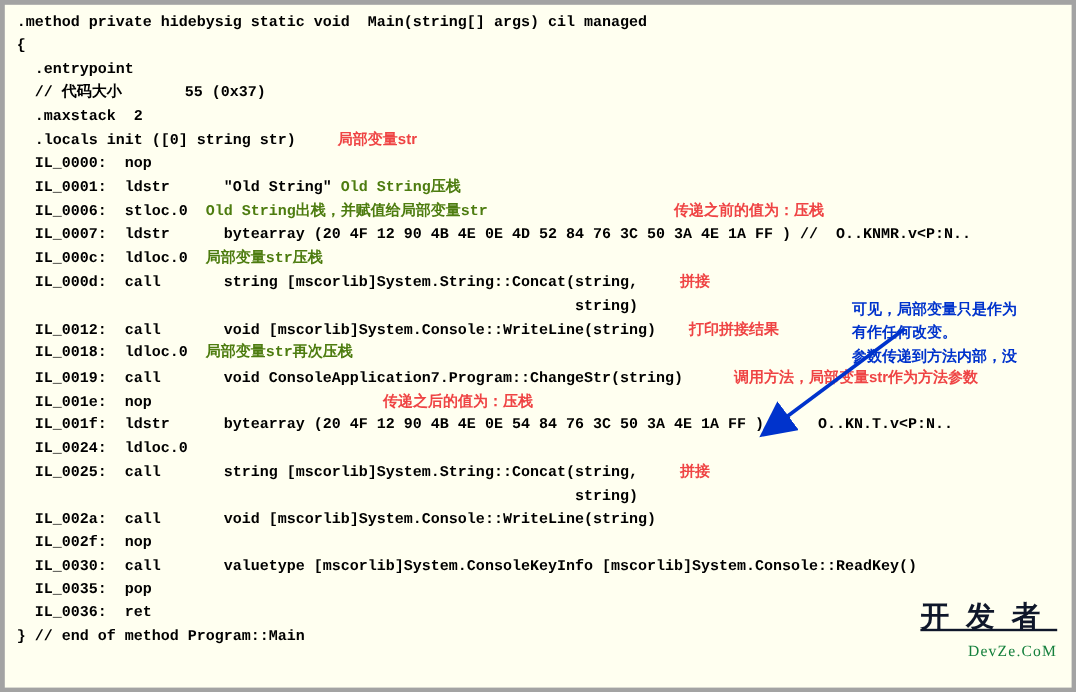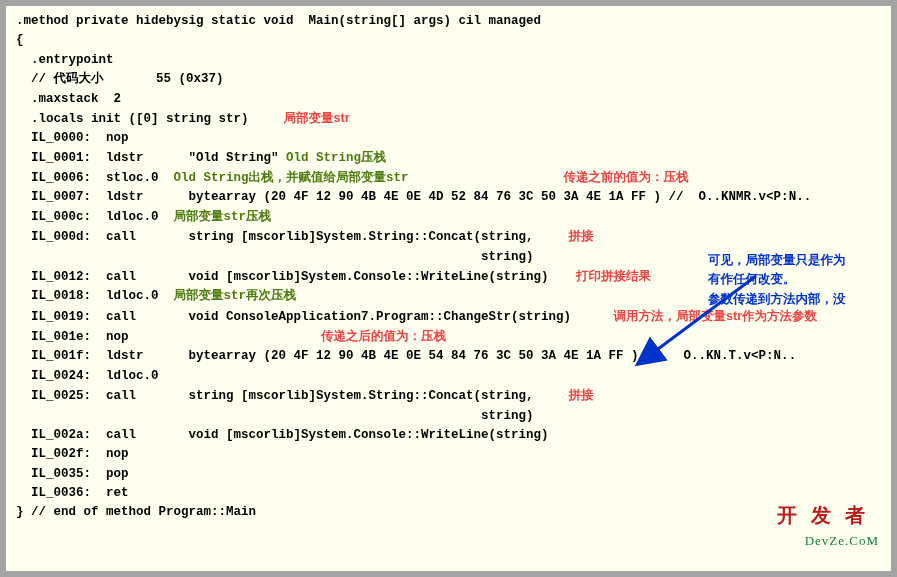--- a/index.html
+++ b/index.html
@@ -8,21 +8,21 @@
   font-family: "Courier New", monospace;
   font-size: 12.5px;
   line-height: 1.55;
   background: #fff;
 }
 .container {
   width: 897px;
   height: 577px;
   box-sizing: border-box;
   background: #fffff0;
-  border: 6px solid #a3a3a3;
+  border: 4px solid #a3a3a3;
   padding: 6px 10px;
   position: relative;
   overflow: hidden;
 }
 .line {
   white-space: pre;
   font-weight: bold;
   color: #000;
 }
 .red {
@@ -50,24 +50,25 @@
   width: 155px;
 }
 .watermark {
   position: absolute;
   bottom: 20px;
   right: 12px;
   text-align: right;
   font-family: "Microsoft YaHei", Arial, sans-serif;
 }
 .watermark .cn {
-  font-size: 20px;
-  color: #b91c1c;
+  font-size: 24px;
+  color: #0f172a;
   letter-spacing: 14px;
   font-weight: bold;
+  text-decoration: underline;
 }
 .watermark .eng {
   font-size: 13px;
   color: #15803d;
   font-family: Liberation Serif, serif;
   letter-spacing: 1px;
 }
 svg.arrow {
   position: absolute;
   top: 260px;
@@ -96,20 +97,21 @@
 <div class="line"><span>  IL_0012:  call       void [mscorlib]System.Console::WriteLine(string) </span><span class="red">打印拼接结果</span></div>
 <div class="line"><span>  IL_0018:  ldloc.0  </span><span class="redmono">局部变量str再次压栈</span></div>
 <div class="line"><span>  IL_0019:  call       void ConsoleApplication7.Program::ChangeStr(string)   </span><span class="red">调用方法，局部变量str作为方法参数</span></div>
 <div class="line"><span>  IL_001e:  nop</span><span style="white-space:pre">                       </span><span class="red">传递之后的值为：压栈</span></div>
 <div class="line">  IL_001f:  ldstr      bytearray (20 4F 12 90 4B 4E 0E 54 84 76 3C 50 3A 4E 1A FF ) //   O..KN.T.v&lt;P:N..</div>
 <div class="line">  IL_0024:  ldloc.0</div>
 <div class="line"><span>  IL_0025:  call       string [mscorlib]System.String::Concat(string,  </span><span class="red">拼接</span></div>
 <div class="line">                                                              string)</div>
 <div class="line">  IL_002a:  call       void [mscorlib]System.Console::WriteLine(string)</div>
 <div class="line">  IL_002f:  nop</div>
+<div class="line">  IL_0030:  call       valuetype [mscorlib]System.ConsoleKeyInfo [mscorlib]System.Console::ReadKey()</div>
 <div class="line">  IL_0035:  pop</div>
 <div class="line">  IL_0036:  ret</div>
 <div class="line">} // end of method Program::Main</div>
 
 <svg class="arrow" width="150" height="110">
   <defs>
     <marker id="ah" markerWidth="12" markerHeight="12" refX="2" refY="5" orient="auto">
       <path d="M0,0 L10,5 L0,10 Z" fill="#0033cc"></path>
     </marker>
   </defs>

